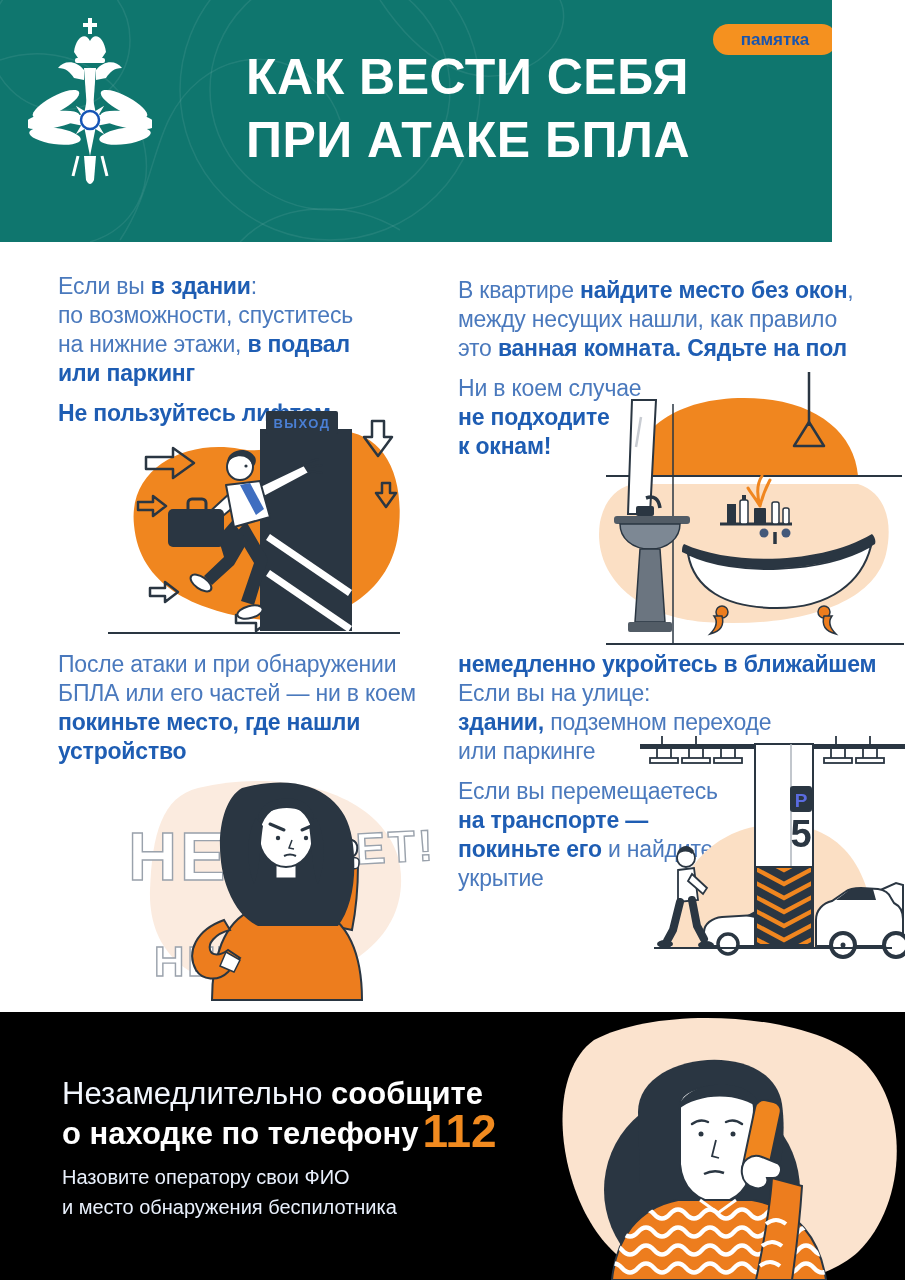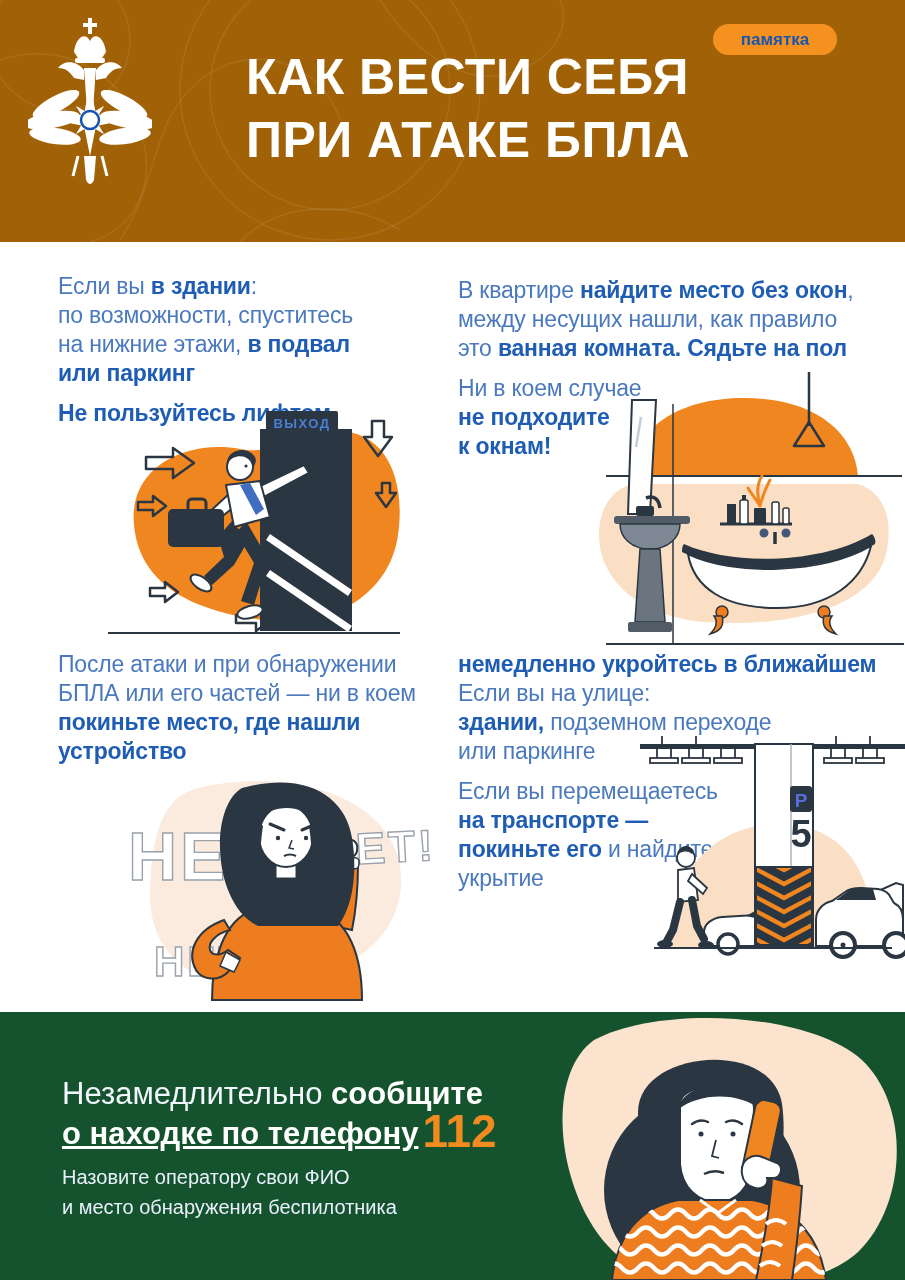--- a/index.html
+++ b/index.html
@@ -1,37 +1,37 @@
 <!DOCTYPE html>
 <html lang="ru"><head>
 <meta charset="utf-8">
 <style>
   html,body{margin:0;padding:0;background:#e9e9e9;}
   .page{position:relative;width:905px;height:1280px;background:#ffffff;overflow:hidden;
         font-family:"Liberation Sans",sans-serif;margin:0 auto;}
   
-  .header{position:absolute;left:0;top:0;width:905px;height:242px;background:#a16207;overflow:hidden;}
+  .header{position:absolute;left:0;top:0;width:832px;height:242px;background:#0f766e;overflow:hidden;}
   .wm{position:absolute;left:0;top:0;}
   .emblem{position:absolute;left:28px;top:18px;}
   .title{position:absolute;left:246px;top:46px;color:#ffffff;font-size:50px;font-weight:800;
          line-height:63px;letter-spacing:.5px;white-space:nowrap;}
   .badge{position:absolute;left:713px;top:24px;width:124px;height:31px;background:#F5911F;
          border-radius:16px;color:#1a55ae;font-weight:700;font-size:17px;
          display:flex;align-items:center;justify-content:center;}
   
   .txt{position:absolute;font-size:23px;line-height:29px;color:#4a79bd;letter-spacing:-.2px;}
   .para + .para{margin-top:11px;}
   .line{white-space:nowrap;}
   .b{font-weight:700;color:#1e5db3;text-align:right;}
   .illus{position:absolute;}
   
-  .footer{position:absolute;left:0;top:1012px;width:905px;height:268px;background:#14532d;overflow:hidden;}
+  .footer{position:absolute;left:0;top:1012px;width:905px;height:268px;background:#000000;overflow:hidden;}
   .footer .illus{right:0;top:0;left:auto;}
   .f1{position:absolute;left:62px;top:62px;font-size:31px;line-height:40px;color:#f2f6fd;}
-  .f2{position:absolute;left:62px;top:102px;font-size:31px;line-height:40px;color:#ffffff;text-decoration:underline;}
+  .f2{position:absolute;left:62px;top:102px;font-size:31px;line-height:40px;color:#ffffff;}
   .footer .b{color:#ffffff;}
   .hl{color:#F18A1F;font-size:46px;font-weight:800;line-height:0;position:relative;top:3px;margin-left:4px;}
   .fsub{position:absolute;left:62px;top:150px;font-size:20px;line-height:30px;color:#e9f0fc;}
 </style>
 </head>
 <body>
 
 <div class="page">
 
   <div class="header">

